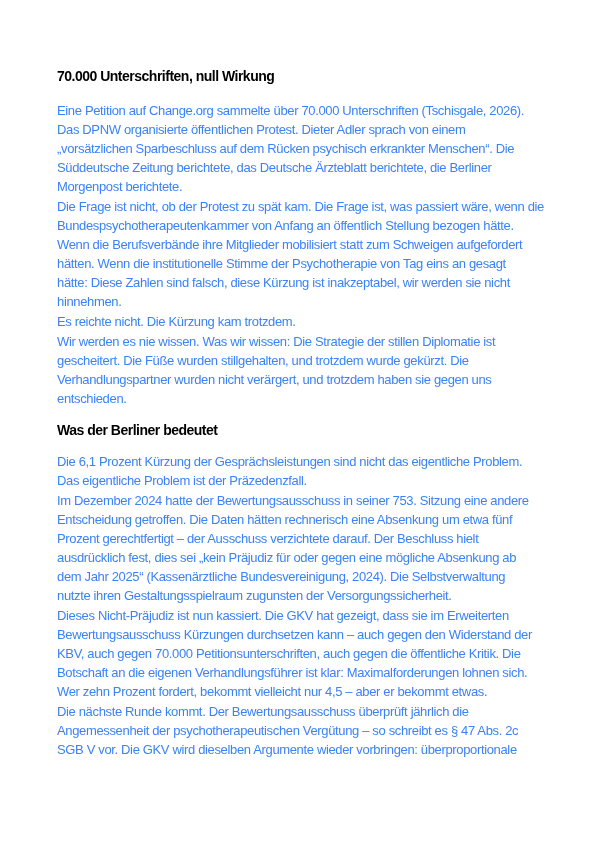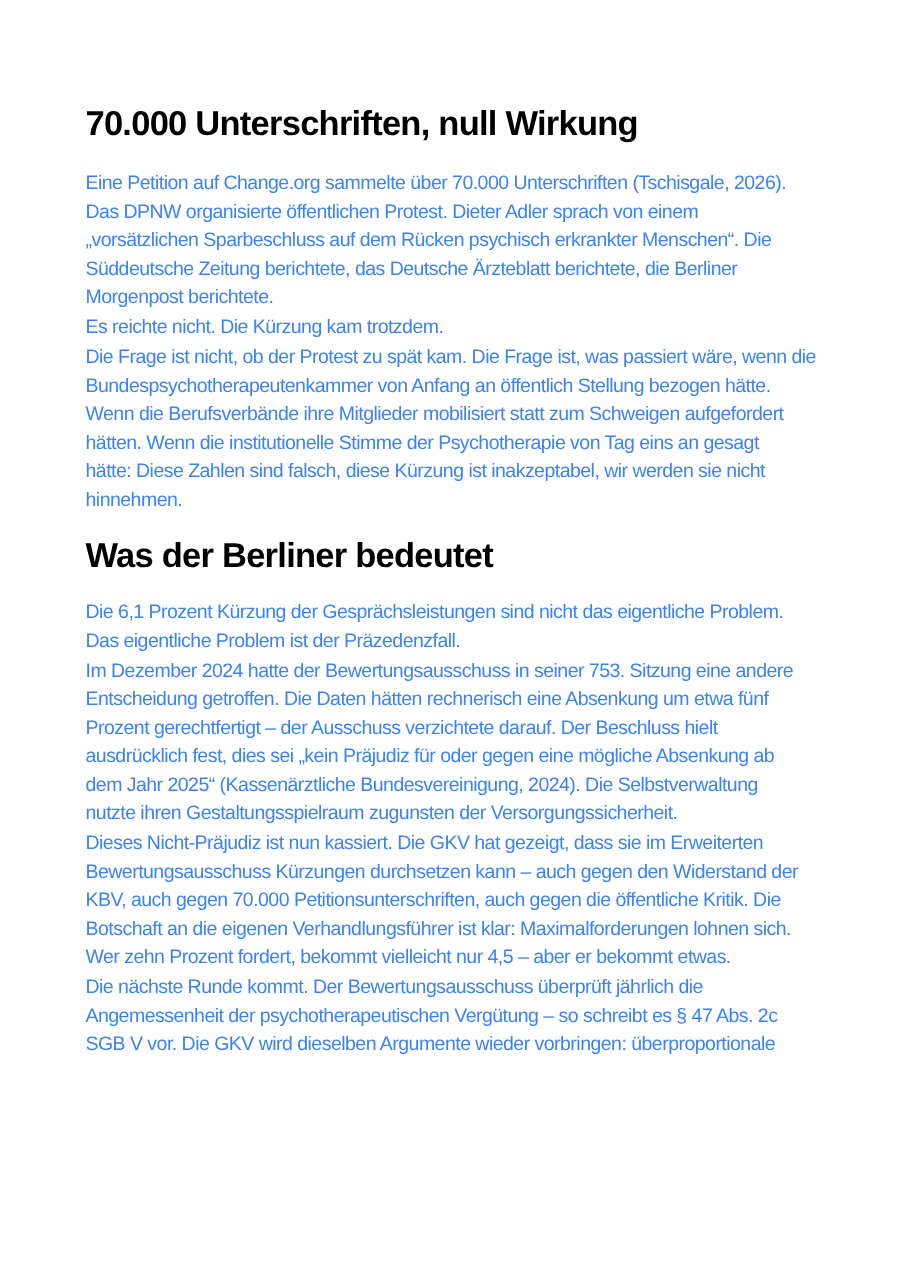--- a/index.html
+++ b/index.html
@@ -13,21 +13,21 @@
     height: 849px;
     background: #ffffff;
     overflow: hidden;
     box-sizing: border-box;
     padding: 68px 57px 0 57px;
     font-family: "Liberation Sans", sans-serif;
   }
   .doc-heading {
     margin: 0 0 15px 0;
     font-family: "Liberation Sans", sans-serif;
-    font-size: 23px;
+    font-size: 14px;
     line-height: 1.25;
     font-weight: 700;
     letter-spacing: -0.5px;
     color: #000000;
   }
   .doc-heading.second {
     margin: 14px 0 13px 0;
   }
   .doc-paragraph {
     margin: 0 0 1px 0;
@@ -44,27 +44,31 @@
 
 <div class="page">
 
   <h1 class="doc-heading">70.000 Unterschriften, null Wirkung</h1>
 
   <p class="doc-paragraph">Eine Petition auf Change.org sammelte über 70.000 Unterschriften (Tschisgale, 2026).
 Das DPNW organisierte öffentlichen Protest. Dieter Adler sprach von einem
 „vorsätzlichen Sparbeschluss auf dem Rücken psychisch erkrankter Menschen“. Die
 Süddeutsche Zeitung berichtete, das Deutsche Ärzteblatt berichtete, die Berliner
 Morgenpost berichtete.</p>
-  <p class="doc-paragraph">Es reichte nicht. Die Kürzung kam trotzdem.</p>
   <p class="doc-paragraph">Die Frage ist nicht, ob der Protest zu spät kam. Die Frage ist, was passiert wäre, wenn die
 Bundespsychotherapeutenkammer von Anfang an öffentlich Stellung bezogen hätte.
 Wenn die Berufsverbände ihre Mitglieder mobilisiert statt zum Schweigen aufgefordert
 hätten. Wenn die institutionelle Stimme der Psychotherapie von Tag eins an gesagt
 hätte: Diese Zahlen sind falsch, diese Kürzung ist inakzeptabel, wir werden sie nicht
 hinnehmen.</p>
+  <p class="doc-paragraph">Es reichte nicht. Die Kürzung kam trotzdem.</p>
+  <p class="doc-paragraph">Wir werden es nie wissen. Was wir wissen: Die Strategie der stillen Diplomatie ist
+gescheitert. Die Füße wurden stillgehalten, und trotzdem wurde gekürzt. Die
+Verhandlungspartner wurden nicht verärgert, und trotzdem haben sie gegen uns
+entschieden.</p>
 
   <h2 class="doc-heading second">Was der Berliner bedeutet</h2>
 
   <p class="doc-paragraph">Die 6,1 Prozent Kürzung der Gesprächsleistungen sind nicht das eigentliche Problem.
 Das eigentliche Problem ist der Präzedenzfall.</p>
   <p class="doc-paragraph">Im Dezember 2024 hatte der Bewertungsausschuss in seiner 753. Sitzung eine andere
 Entscheidung getroffen. Die Daten hätten rechnerisch eine Absenkung um etwa fünf
 Prozent gerechtfertigt – der Ausschuss verzichtete darauf. Der Beschluss hielt
 ausdrücklich fest, dies sei „kein Präjudiz für oder gegen eine mögliche Absenkung ab
 dem Jahr 2025“ (Kassenärztliche Bundesvereinigung, 2024). Die Selbstverwaltung

